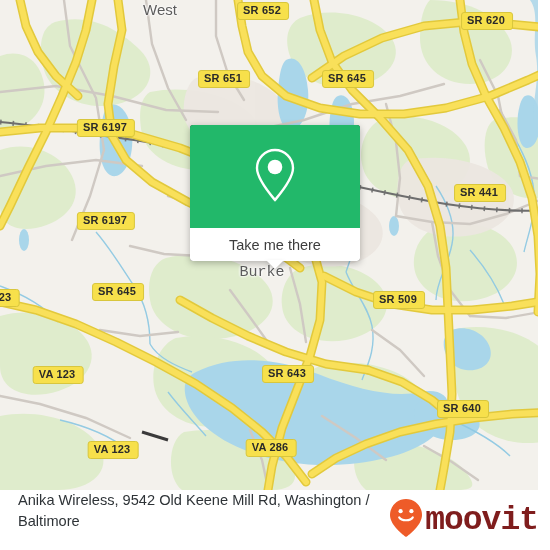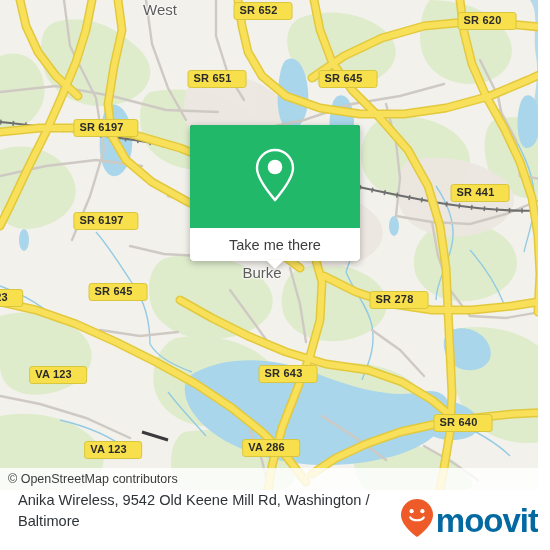--- a/index.html
+++ b/index.html
@@ -31,21 +31,21 @@
   
   .shield {
     position: absolute;
     background: #f7e04b;
     border: 1.5px solid #d8c63d;
     border-radius: 3px;
     color: #2a2a2a;
     font-size: 11px;
     font-weight: bold;
     letter-spacing: 0.2px;
-    padding: 2px 14px 3px 5px;
+    padding: 2px 7px 3px 5px;
     white-space: nowrap;
     line-height: 11px;
     transform: translate(-50%, -50%);
     font-family: "Liberation Sans", sans-serif;
   }
   .place-label {
     position: absolute;
     color: #5c5c5c;
     font-size: 15px;
     white-space: nowrap;
@@ -129,27 +129,27 @@
     line-height: 21px;
     padding-right: 8px;
     font-family: "Liberation Sans", sans-serif;
   }
   #moovit-logo {
     display: flex;
     align-items: center;
     flex: 0 0 auto;
   }
   #moovit-wordmark {
-    color: #0369a1;
+    color: #7f1d1d;
     font-size: 33px;
     font-weight: bold;
     letter-spacing: -1px;
     line-height: 33px;
     margin-left: 2px;
-    font-family: Liberation Sans, sans-serif;
+    font-family: Liberation Mono, monospace;
   }
 </style>
 </head>
 <body>
 
 <div id="root">
 
   <div id="map-area">
 
     <svg id="map-svg" width="550" height="490" viewBox="0 0 550 490">
@@ -281,39 +281,38 @@
           <path d="M20,0 L26,26 L38,52 L56,76 L78,96"></path>
           <path d="M180,300 L212,318 L248,336 L286,352 L326,364 L368,370"></path>
           <path d="M368,370 L402,382 L432,400 L456,420"></path>
         </g>
 
         <path d="M142,432 L168,440" stroke="#3a3a3a" stroke-width="3" fill="none"></path>
       </g>
     </svg>
 
     <div class="place-label" style="left:160px; top:9px;">West</div>
-    <div class="place-label" style="left:262px; top:272px;">Burke</div>
+    <div class="place-label" style="left:262px; top:272px;font-family:Liberation Mono, monospace;">Burke</div>
 
     <div class="shield" style="left:263px; top:11px;">SR 652</div>
     <div class="shield" style="left:487px; top:21px;">SR 620</div>
-    <div class="shield" style="left:217px; top:79px;">SR 651</div>
+    <div class="shield" style="left:224px; top:79px;">SR 651</div>
     <div class="shield" style="left:348px; top:79px;">SR 645</div>
     <div class="shield" style="left:106px; top:128px;">SR 6197</div>
     <div class="shield" style="left:480px; top:193px;">SR 441</div>
     <div class="shield" style="left:106px; top:221px;">SR 6197</div>
     <div class="shield" style="left:6px; top:298px;">23</div>
     <div class="shield" style="left:118px; top:292px;">SR 645</div>
-    <div class="shield" style="left:399px; top:300px;">SR 278</div>
+    <div class="shield" style="left:399px; top:300px;">SR 509</div>
     <div class="shield" style="left:288px; top:356px;margin-top:18px;">SR 643</div>
     <div class="shield" style="left:58px; top:375px;">VA 123</div>
-    <div class="shield" style="left:463px; top:423px;">SR 640</div>
+    <div class="shield" style="left:463px; top:409px;">SR 640</div>
     <div class="shield" style="left:113px; top:450px;">VA 123</div>
     <div class="shield" style="left:271px; top:448px;">VA 286</div>
 
-    <div id="attribution">© OpenStreetMap contributors</div>
 
     <div id="popup-card">
       <div id="popup-green">
         <span>
           <svg width="46" height="58" viewBox="0 0 46 58" fill="none">
             <path d="M23 4 C32.9 4 41 12.1 41 22 C41 33 28 48 23 54 C18 48 5 33 5 22 C5 12.1 13.1 4 23 4 Z" stroke="#ffffff" stroke-width="2.4" fill="none"></path>
             <circle cx="23" cy="21" r="7.3" fill="#ffffff"></circle>
           </svg>
         </span>
       </div>

